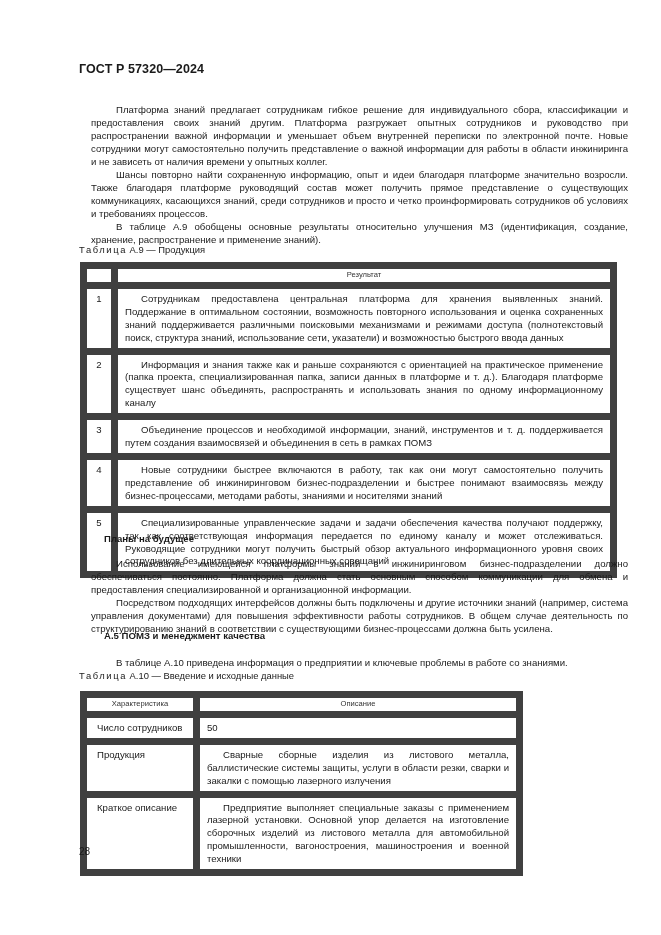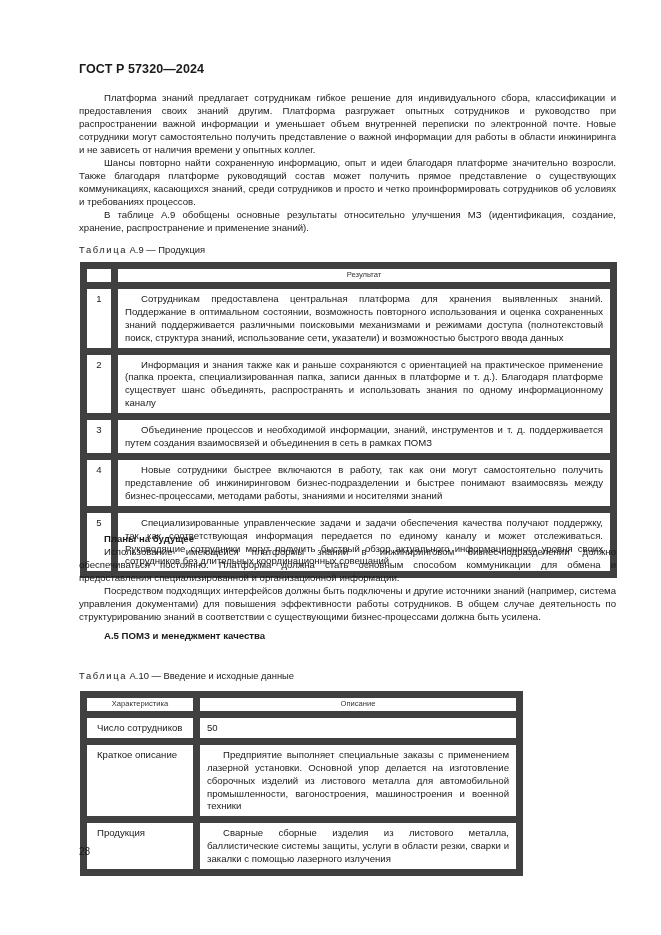--- a/index.html
+++ b/index.html
@@ -1,20 +1,20 @@
 <!DOCTYPE html>
 <html><head>
 <meta charset="utf-8">
 <style>
   html, body { margin: 0; padding: 0; background: #ffffff; }
   body { width: 661px; height: 935px; position: relative; overflow: hidden;
          font-family: "Liberation Sans", sans-serif; color: #1a1a1a; }
   .page { position: absolute; left: 0; top: 0; width: 661px; height: 935px; }
   .header-title { position: absolute; left: 79px; top: 62px; font-size: 12.5px; font-weight: bold; letter-spacing: 0.1px; }
-  .para { position: absolute; left: 79px; width: 537px; font-size: 9.6px; line-height: 12.9px; text-align: justify; margin: 0; }
+  .para { position: absolute; left: 79px; width: 537px; font-size: 9.6px; line-height: 12.9px; text-align: justify; margin: 12px; }
   .para.indent { text-indent: 25px; }
   .bold-head { position: absolute; left: 104px; font-size: 9.6px; font-weight: bold; line-height: 12.9px; }
   .caption { position: absolute; left: 79px; font-size: 9.4px; line-height: 12px; }
   .caption .spaced { letter-spacing: 1.6px; }
   table { position: absolute; border-collapse: collapse; font-size: 9.6px; line-height: 12.9px; }
   td, th { border: 7px solid #404040; vertical-align: top; padding: 0; }
   th { font-weight: normal; font-size: 7.6px; text-align: center; vertical-align: middle; color: #333; }
   .hdr-row th { border-bottom: 3px double #1a1a1a; }
   .num-cell { text-align: center; padding-top: 4px; }
   .desc-cell { padding: 4px 7px 3px 7px; text-align: justify; }
@@ -79,20 +79,21 @@
           </td>
     </tr>
   </tbody>
     </table>
 
   <div class="bold-head" style="top:533px;">Планы на будущее</div>
   <p class="para indent" style="top:546px;">Использование имеющейся платформы знаний в инжиниринговом бизнес-подразделении должно обеспечиваться постоянно. Платформа должна стать основным способом коммуникации для обмена и предоставления специализированной и организационной информации.</p>
   <p class="para indent" style="top:585px;">Посредством подходящих интерфейсов должны быть подключены и другие источники знаний (например, система управления документами) для повышения эффективности работы сотрудников. В общем случае деятельность по структурированию знаний в соответствии с существующими бизнес-процессами должна быть усилена.</p>
 
   <div class="bold-head" style="top:630px;">А.5  ПОМЗ и менеджмент качества</div>
+  <p class="para indent" style="top:645px;">В таблице А.10 приведена информация о предприятии и ключевые проблемы в работе со знаниями.</p>
 
   <div class="caption" style="top:670px;">
     <span class="spaced">Таблица</span><span> А.10 — Введение и исходные данные</span>
   </div>
 
   <table style="left:80px; top:691px; width:443px;">
     <colgroup>
         <col style="width:113px">
         <col>
       </colgroup>
@@ -101,28 +102,28 @@
       <th>Характеристика</th>
       <th>Описание</th>
     </tr>
     <tr>
       <td class="char-cell">Число сотрудников</td>
       <td class="desc-cell">
             <span class="txt plain">50</span>
           </td>
     </tr>
     <tr>
+      <td class="char-cell">Продукция</td>
+      <td class="desc-cell">
+            <span class="txt">Сварные сборные изделия из листового металла, баллистические системы защиты, услуги в области резки, сварки и закалки с помощью лазерного излучения</span>
+          </td>
+    </tr>
+    <tr>
       <td class="char-cell">Краткое описание</td>
       <td class="desc-cell">
             <span class="txt">Предприятие выполняет специальные заказы с применением лазерной установки. Основной упор делается на изготовление сборочных изделий из листового металла для автомобильной промышленности, вагоностроения, машиностроения и военной техники</span>
-          </td>
-    </tr>
-    <tr>
-      <td class="char-cell">Продукция</td>
-      <td class="desc-cell">
-            <span class="txt">Сварные сборные изделия из листового металла, баллистические системы защиты, услуги в области резки, сварки и закалки с помощью лазерного излучения</span>
           </td>
     </tr>
   </tbody>
     </table>
 
   <div class="page-num">28</div>
 </div>
 
 </body></html>

